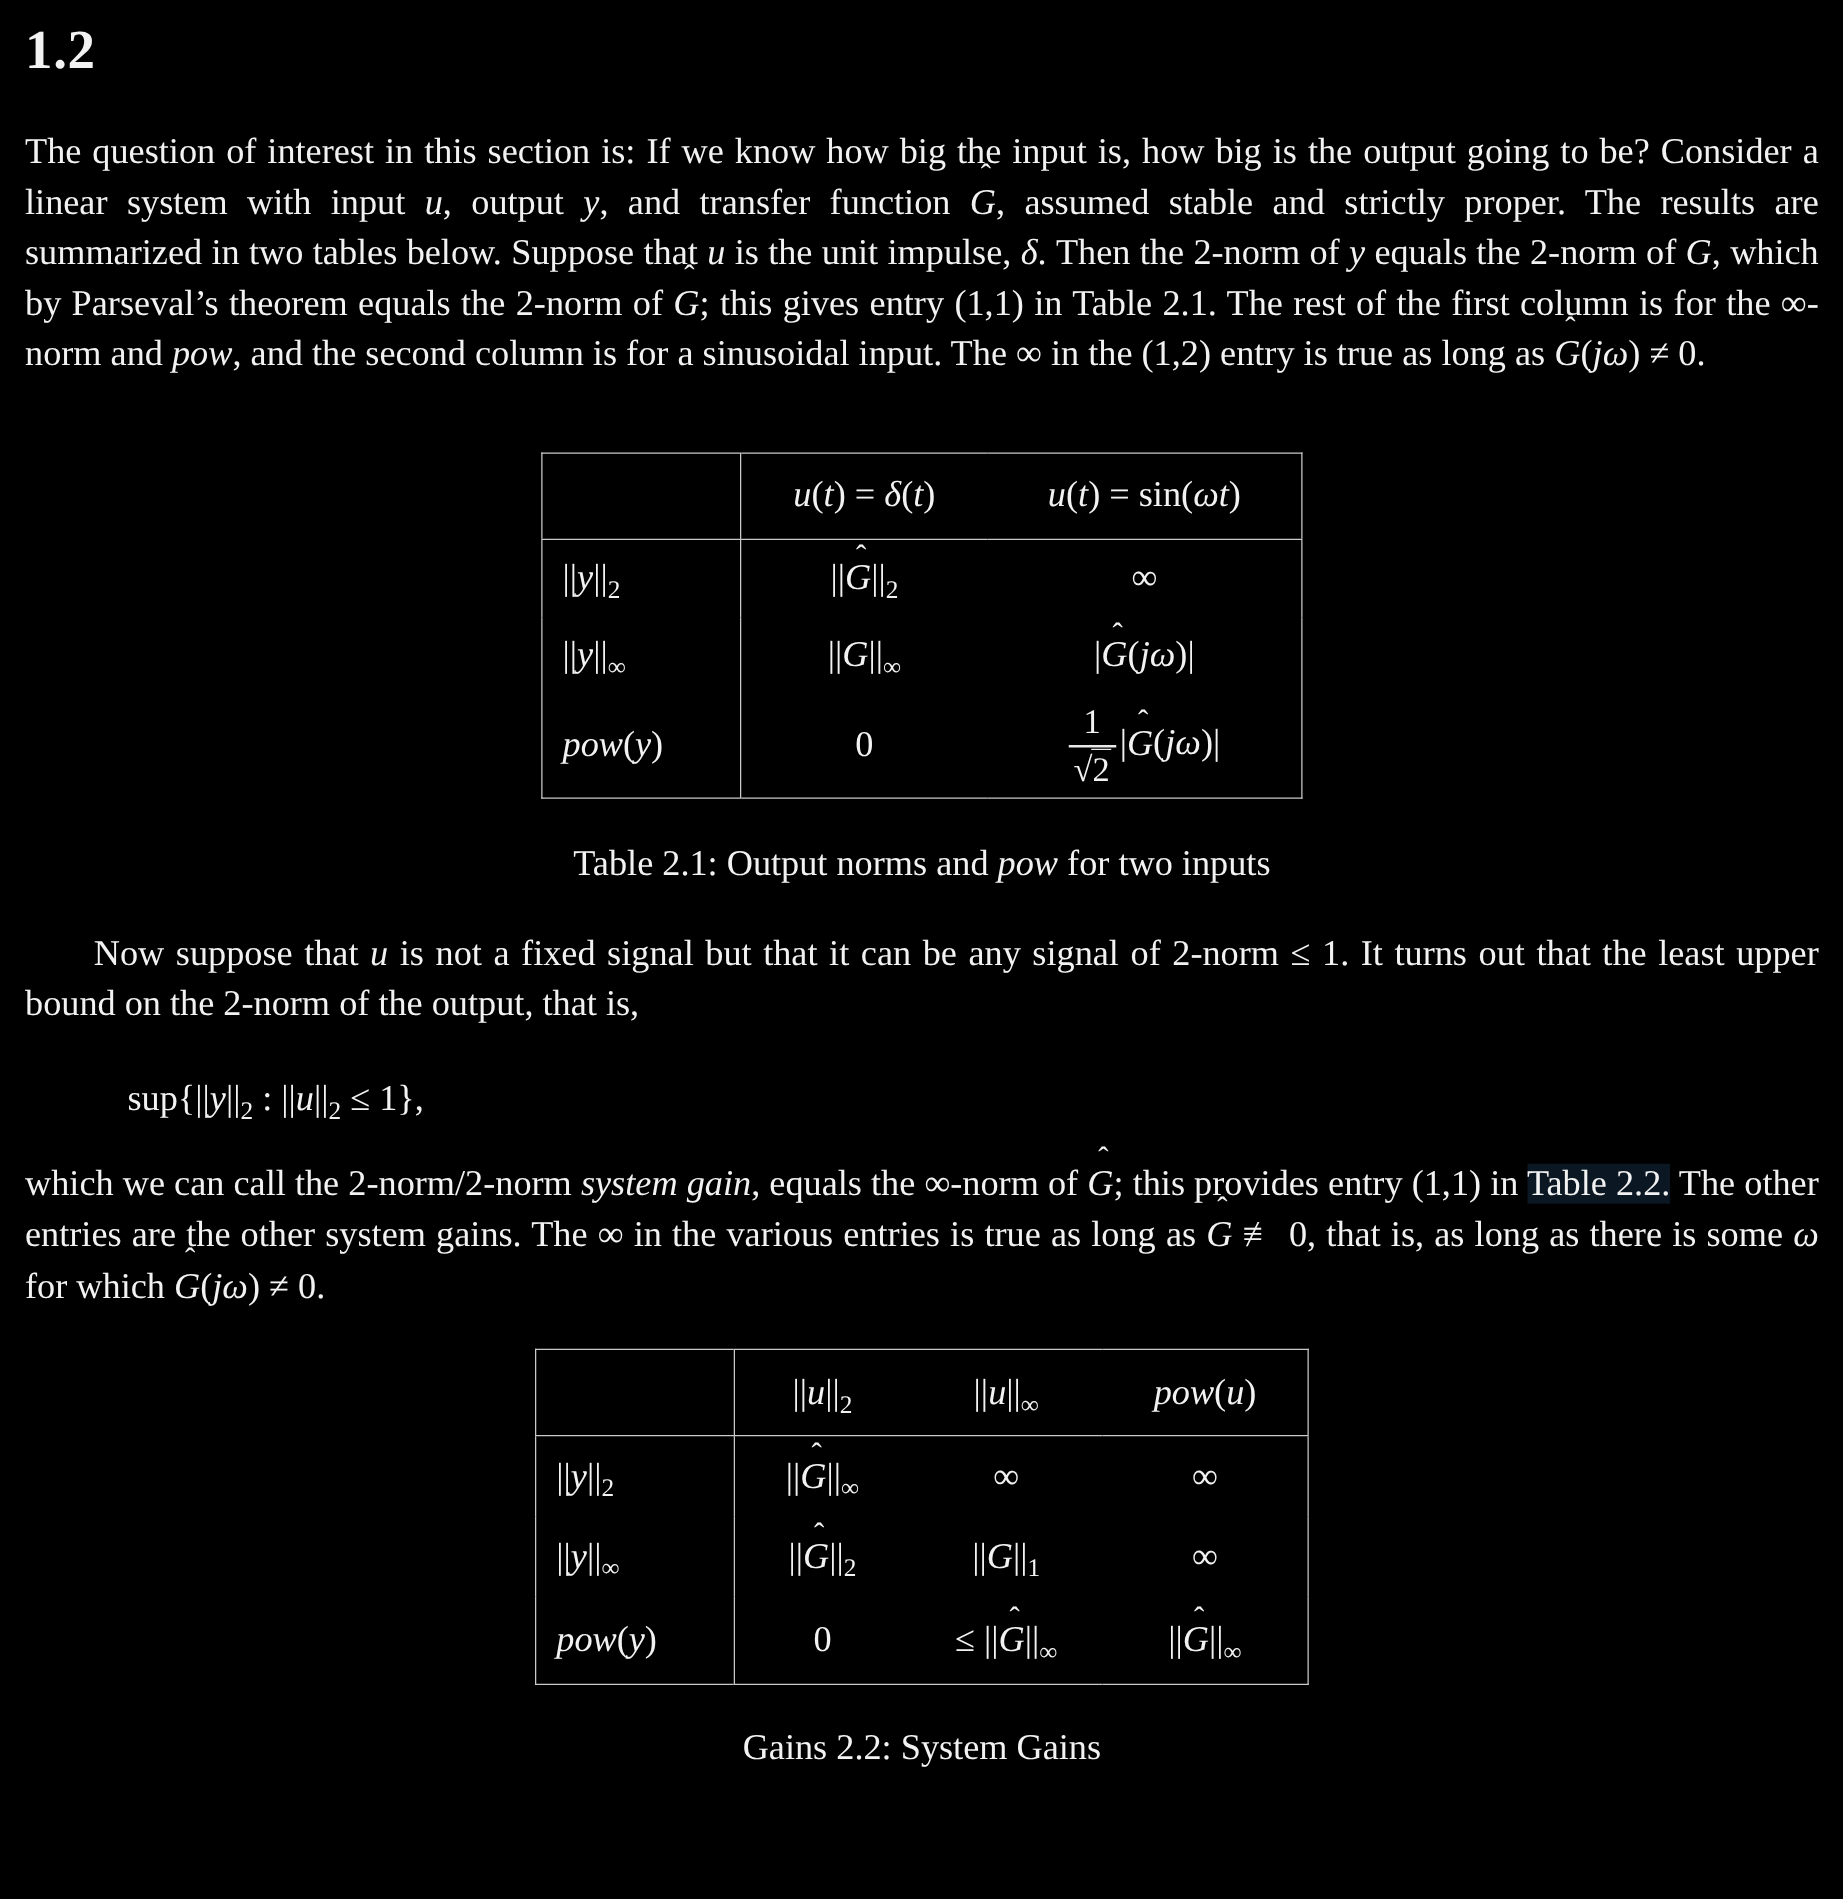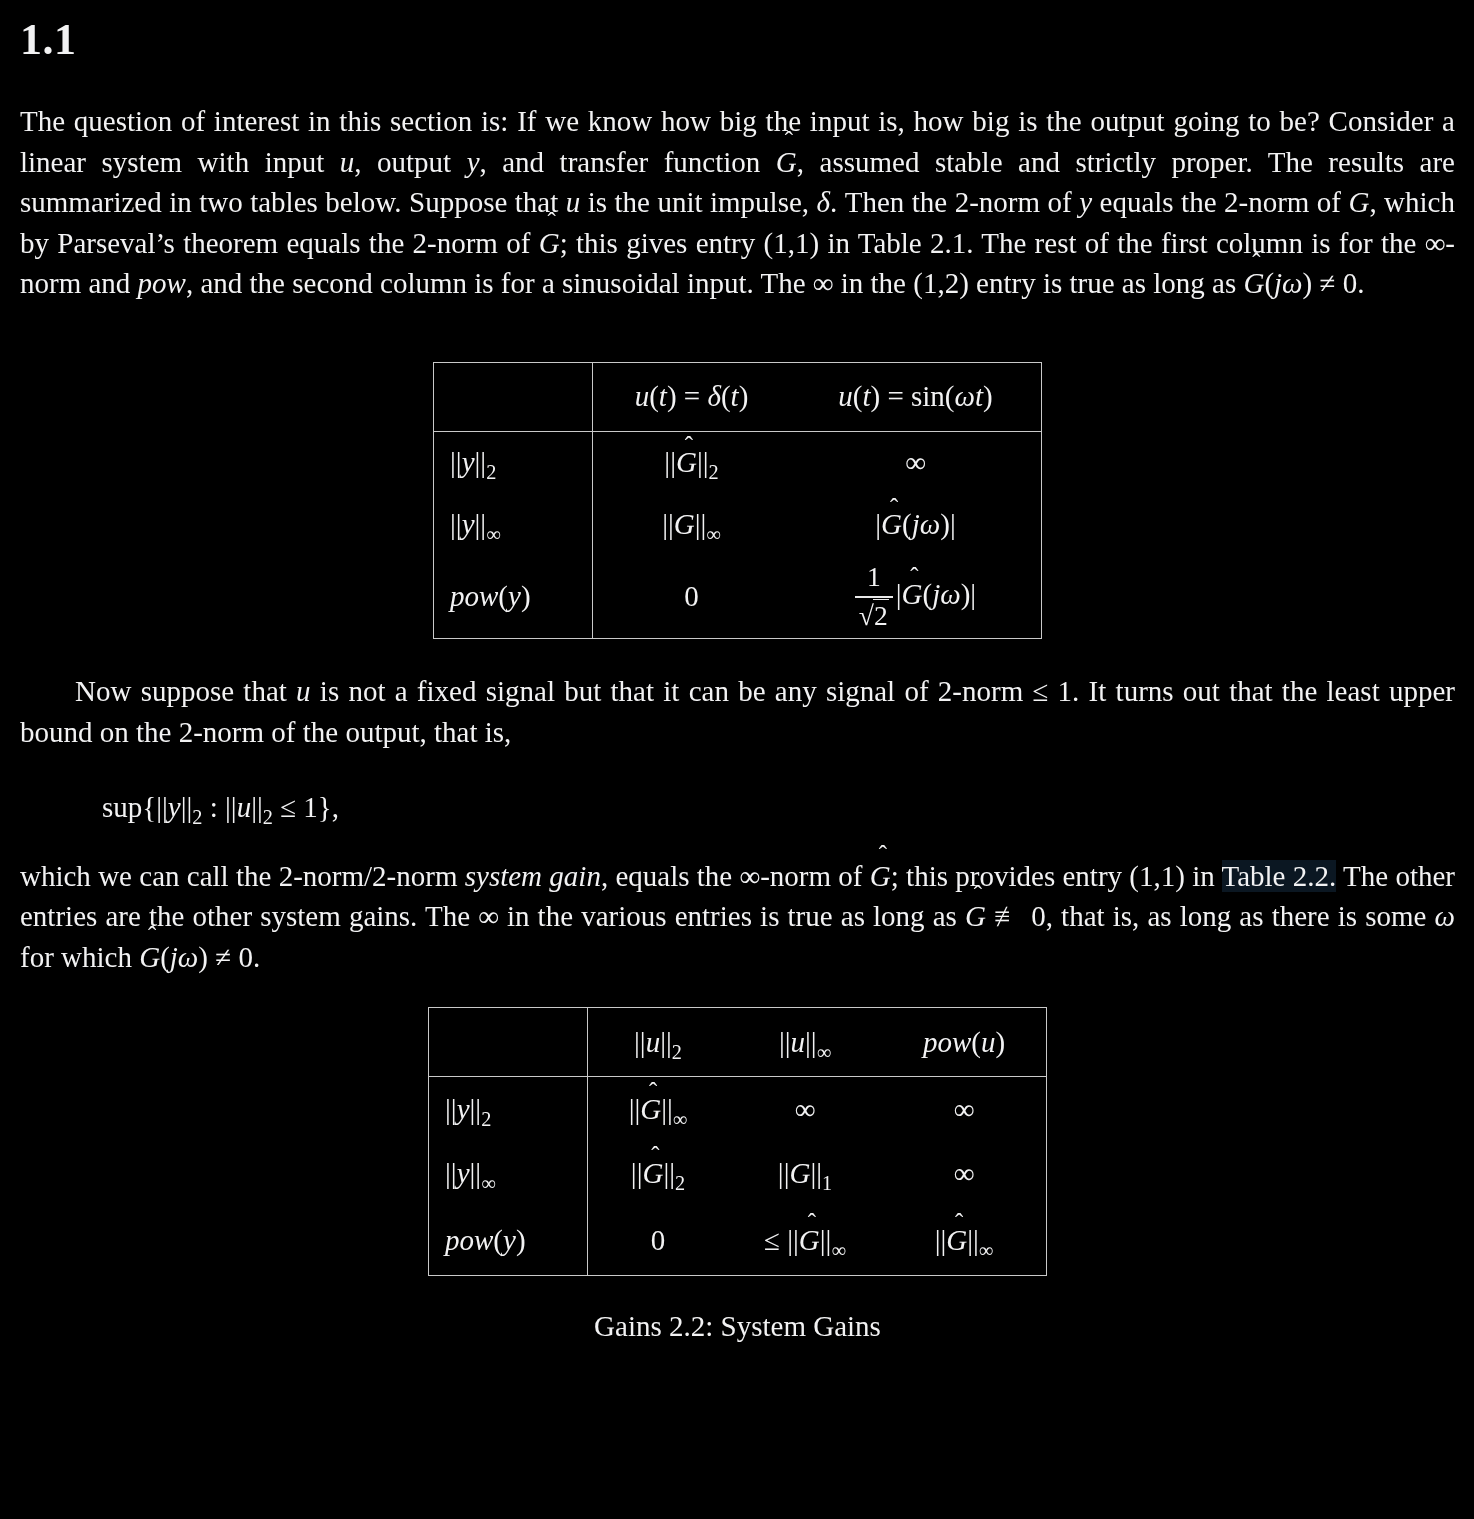--- a/index.html
+++ b/index.html
@@ -117,21 +117,21 @@
   .sqrt .rad { margin-right: -1px; }
   .sqrt .sqa { border-top: 1.5px solid #e9e9e9; padding: 0 1px; }
   .hl { background: #0b1722; }
 </style>
 </head>
 <body>
 
 <div class="page">
 
   <h1 class="heading">
-    <span>1.1</span>
+    <span>1.2</span>
   </h1>
 
   <p class="body-par" id="par-intro">The question of interest in this section is: If we know how big the input is, how big is the output going to be? Consider a linear system with input <i>u</i>, output <i>y</i>, and transfer function <span class="hat">G</span>, assumed stable and strictly proper. The results are summarized in two tables below. Suppose that <i>u</i> is the unit impulse, <i>δ</i>. Then the 2-norm of <i>y</i> equals the 2-norm of <i>G</i>, which by Parseval’s theorem equals the 2-norm of <span class="hat">G</span>; this gives entry (1,1) in Table 2.1. The rest of the first column is for the ∞-norm and <i>pow</i>, and the second column is for a sinusoidal input. The ∞ in the (1,2) entry is true as long as <span class="hat">G</span>(<i>jω</i>) ≠ 0.</p>
 
   <table class="mtable" id="table-2-1">
     <tbody>
         <tr class="hdr">
       <td class="c1 lbl"></td>
       <td class="c2"><i>u</i>(<i>t</i>) = <i>δ</i>(<i>t</i>)</td>
       <td class="c3"><i>u</i>(<i>t</i>) = sin(<i>ωt</i>)</td>
@@ -150,20 +150,21 @@
       <td class="c1 lbl"><i>pow</i>(<i>y</i>)</td>
       <td class="c2">0</td>
       <td class="c3"><span class="frac">
               <span class="num">1</span>
               <span class="den"><span class="sqrt"><span class="rad">√</span><span class="sqa">2</span></span></span>
             </span>|<span class="hat">G</span>(<i>jω</i>)|</td>
     </tr>
   </tbody>
     </table>
 
+  <div class="tcaption" id="caption-2-1">Table 2.1: Output norms and <i>pow</i> for two inputs</div>
 
   <p class="body-par" id="par-suppose">Now suppose that <i>u</i> is not a fixed signal but that it can be any signal of 2-norm ≤ 1. It turns out that the least upper bound on the 2-norm of the output, that is,</p>
 
   <div class="equation">sup{||<i>y</i>||<sub>2</sub> : ||<i>u</i>||<sub>2</sub> ≤ 1},</div>
 
   <p class="body-par" id="par-gain">which we can call the 2-norm/2-norm <i>system gain</i>, equals the ∞-norm of <span class="hat">G</span>; this provides entry (1,1) in <span class="hl">Table 2.2.</span> The other entries are the other system gains. The ∞ in the various entries is true as long as <span class="hat">G</span> ≢ 0, that is, as long as there is some <i>ω</i> for which <span class="hat">G</span>(<i>jω</i>) ≠ 0.</p>
 
   <table class="mtable" id="table-2-2">
     <tbody>
         <tr class="hdr">

